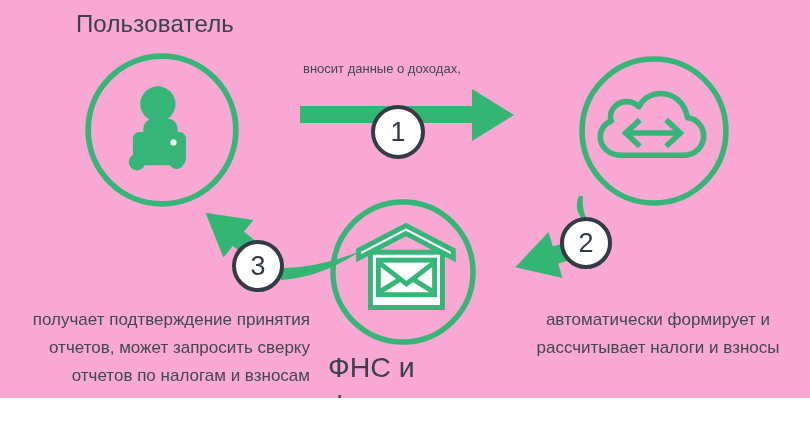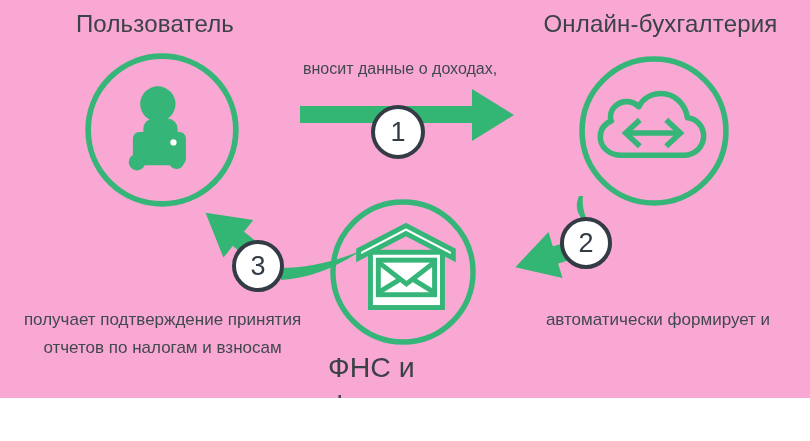--- a/index.html
+++ b/index.html
@@ -6,21 +6,21 @@
   #stage{
     position:relative;width:810px;height:398px;background:#f9a8d4;overflow:hidden;
     font-family:"Liberation Sans","DejaVu Sans",sans-serif;
     color:#3a4147;
   }
   .abs{position:absolute;}
   .node-title{
     font-size:24px;font-weight:400;color:#3a4147;text-align:center;letter-spacing:.2px;
   }
   .step-text{
-    font-size:16px;line-height:23px;color:#41484e;
+    font-size:13px;line-height:23px;color:#41484e;
   }
   .para{
     font-size:17px;line-height:28px;color:#41484e;
   }
   .para span,.step-text span{display:block;}
   .badge{
     position:absolute;box-sizing:border-box;background:#ffffff;
     border:4.5px solid #333b44;border-radius:50%;
     display:flex;align-items:center;justify-content:center;
     font-size:27px;font-weight:500;color:#333b44;z-index:5;
@@ -29,21 +29,20 @@
     font-size:28.5px;line-height:38px;color:#3a4147;font-weight:400;
   }
   svg{display:block;}
 </style>
 </head>
 <body>
 
 <div id="stage">
 
   <div class="abs node-title" style="left:30px;top:10px;width:250px;">Пользователь</div>
-  <div class="abs node-title" style="left:523px;top:10px;width:275px;">Онлайн-бухгалтерия</div>
 
   <svg class="abs" style="left:84px;top:52px;" width="156" height="156" viewBox="0 0 150 150">
     <circle cx="75" cy="75" r="71" fill="none" stroke="#35b678" stroke-width="5.5"></circle>
     <g fill="#35b678">
       <circle cx="71" cy="50" r="17"></circle>
       <rect x="57" y="64" width="33" height="24" rx="10"></rect>
       <circle cx="51" cy="106" r="8"></circle>
       <circle cx="89" cy="105" r="7.5"></circle>
       <rect x="47" y="77" width="51" height="32" rx="6"></rect>
     </g>
@@ -105,22 +104,24 @@
   <div class="badge" style="left:371px;top:105px;width:54px;height:54px;">
     <span>1</span>
   </div>
   <div class="badge" style="left:560px;top:217px;width:52px;height:52px;">
     <span>2</span>
   </div>
   <div class="badge" style="left:232px;top:240px;width:52px;height:52px;">
     <span>3</span>
   </div>
 
-  <div class="abs para" style="left:15px;top:306px;width:295px;text-align:center;">
+  <div class="abs para" style="left:15px;top:306px;width:295px;text-align:right;">
     <span>получает подтверждение принятия</span>
+    <span>отчетов, может запросить сверку</span>
     <span>отчетов по налогам и взносам</span>
   </div>
 
   <div class="abs para" style="left:508px;top:306px;width:300px;text-align:center;">
     <span>автоматически формирует и</span>
+    <span>рассчитывает налоги и взносы</span>
   </div>
 
 </div>
 
 </body></html>

